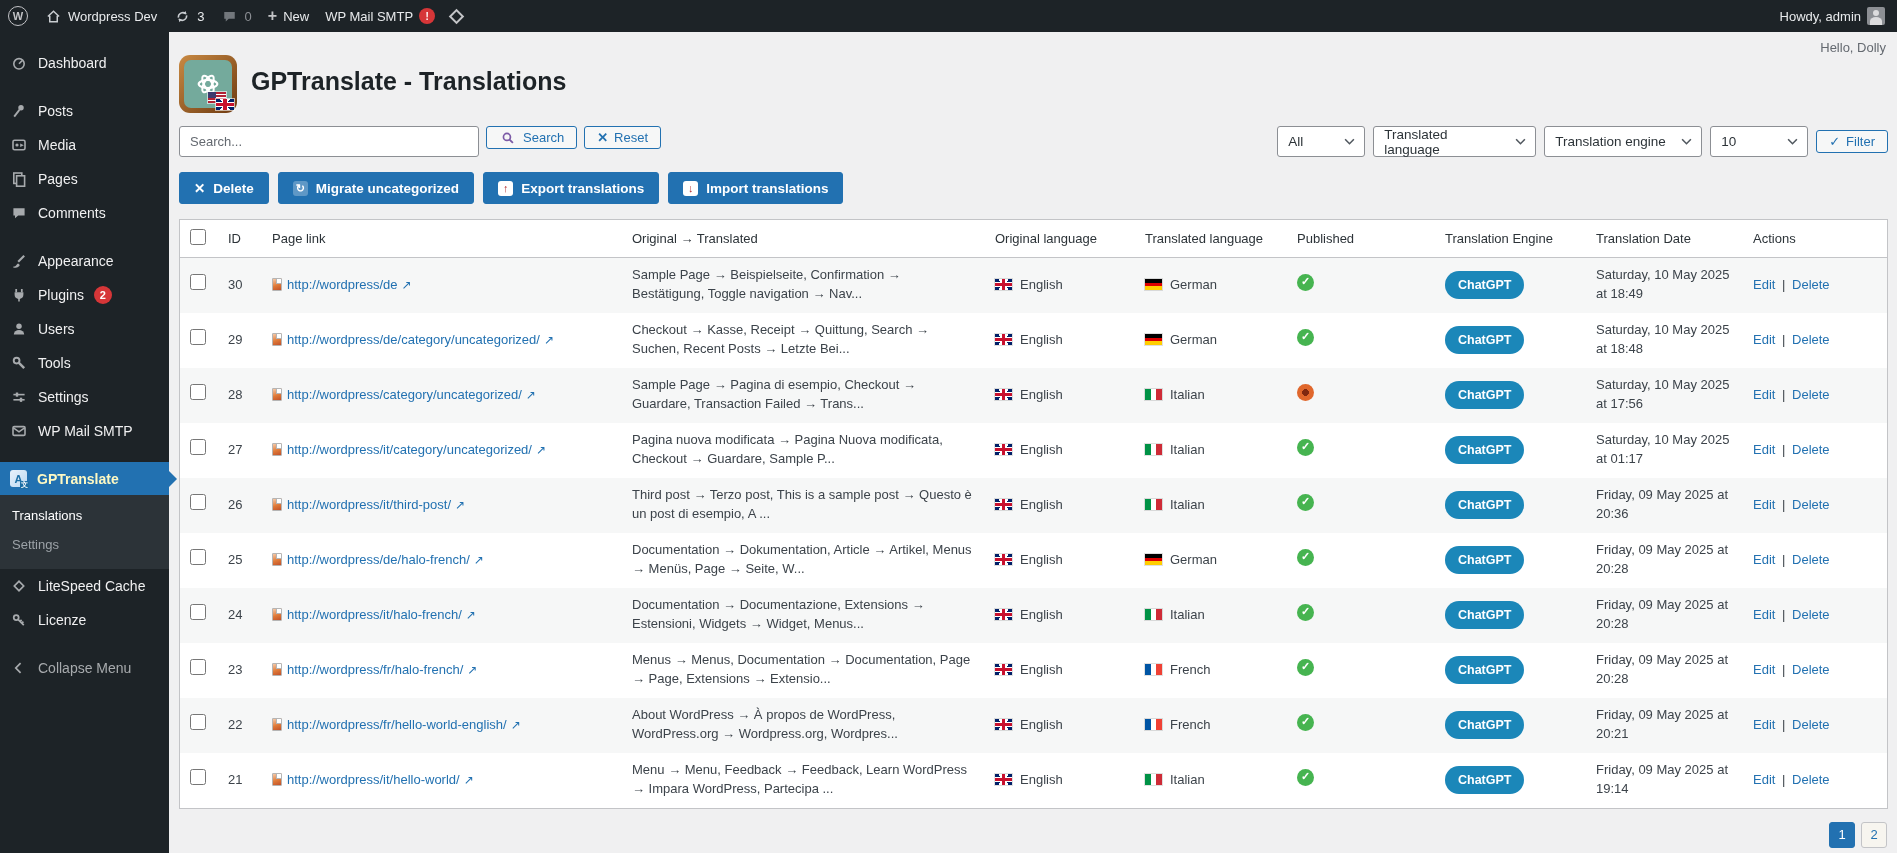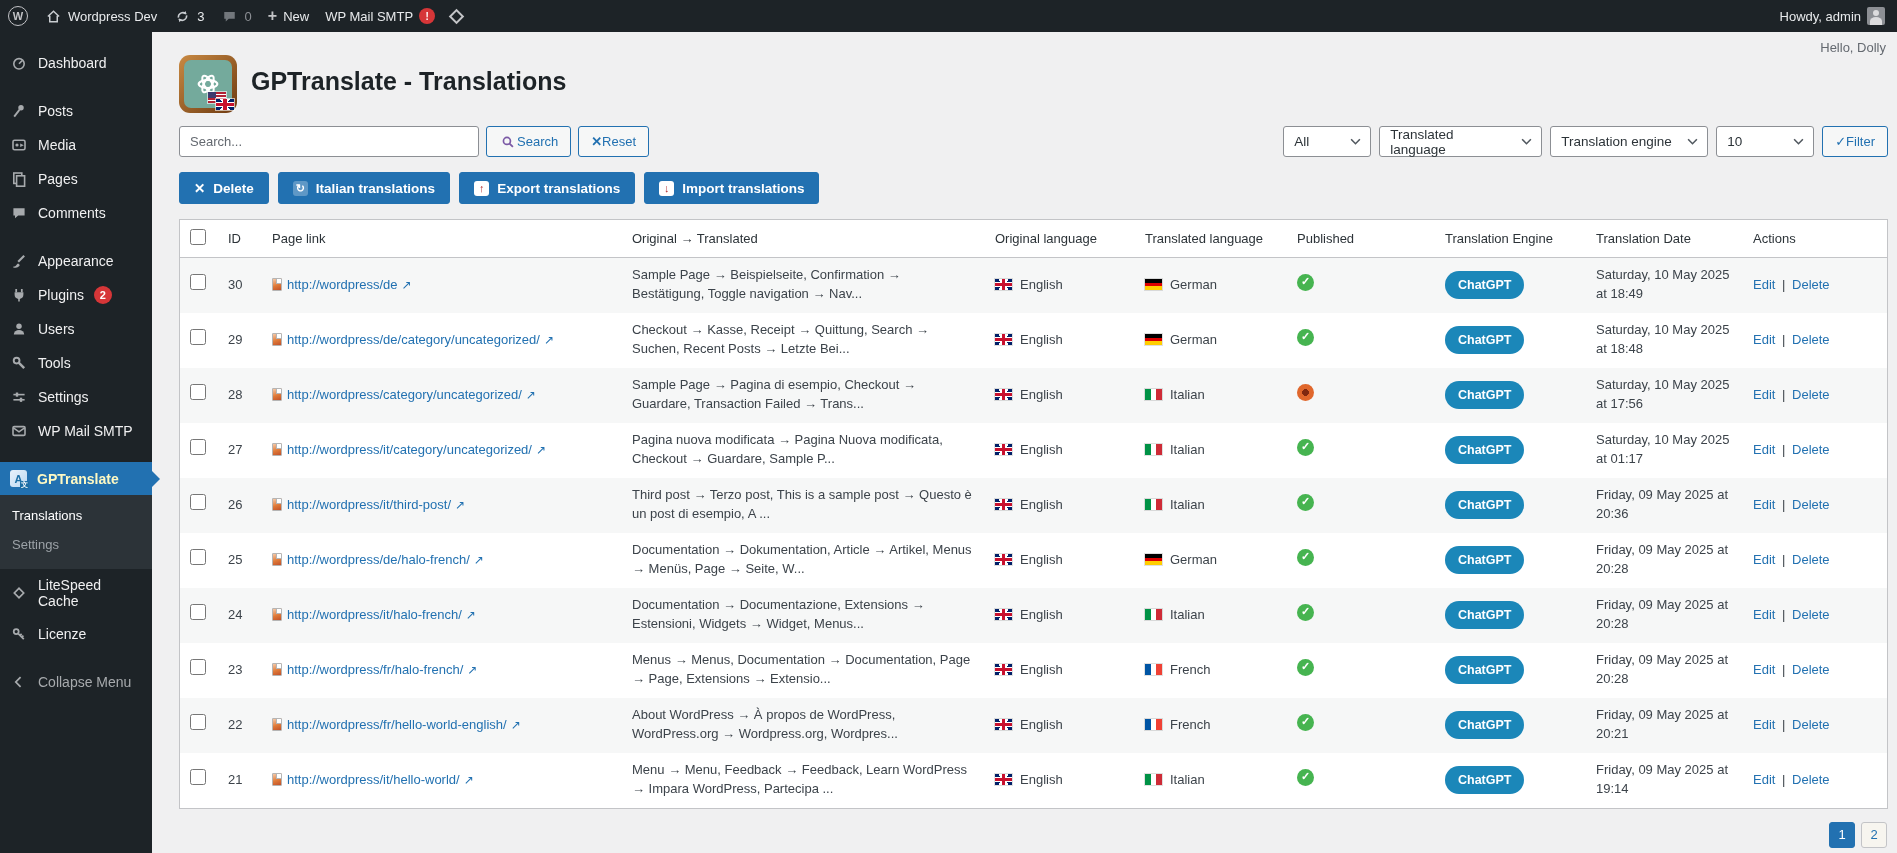--- a/index.html
+++ b/index.html
@@ -18,21 +18,21 @@
   .ab-badge { min-width:16px; height:16px; border-radius:50%; background:#d63638; color:#fff;
     font-size:10px; font-weight:bold; display:flex; align-items:center; justify-content:center; padding:0 4px; }
   .ab-plus { font-size:16px; font-weight:bold; color:#c3c4c7; }
   .ab-diamond { width:11px; height:11px; border:2px solid #c3c4c7; transform:rotate(45deg); }
   .ab-right { display:flex; align-items:center; gap:8px; }
   .avatar { width:18px; height:18px; background:#8c8f94; border-radius:2px; position:relative; overflow:hidden; }
   .avatar::before { content:""; position:absolute; top:3px; left:6px; width:6px; height:6px; border-radius:50%; background:#dcdcde; }
   .avatar::after { content:""; position:absolute; top:10px; left:3px; width:12px; height:8px; border-radius:50% 50% 0 0; background:#dcdcde; }
 
   
-  .sidebar { position:absolute; top:32px; left:0; bottom:0; width:152px; background:#1d2327; color:#f0f0f1; font-size:14px; }
+  .sidebar { position:absolute; top:32px; left:0; bottom:0; width:169px; background:#1d2327; color:#f0f0f1; font-size:14px; }
   .sb-item { display:flex; align-items:center; gap:10px; padding:8px 10px; cursor:pointer; }
   .sb-label { color:#f0f0f1; }
   .micon { width:18px; height:18px; display:flex; align-items:center; justify-content:center; flex:0 0 18px; }
   .sb-sep { height:14px; }
   .sb-active { background:#2271b1; position:relative; }
   .sb-active .sb-label { color:#fef9c3; font-weight:bold; }
   .active-arrow { position:absolute; right:-8px; top:50%; margin-top:-8px; width:0; height:0;
     border-top:8px solid transparent; border-bottom:8px solid transparent; border-left:8px solid #2271b1; }
   .sb-badge { min-width:18px; height:18px; border-radius:50%; background:#d63638; color:#fff; font-size:11px;
     font-weight:bold; display:flex; align-items:center; justify-content:center; }
@@ -58,21 +58,21 @@
   .flag-us-mini::before { content:""; position:absolute; top:0; left:0; width:8px; height:6px; background:#3c3b6e; }
   .flag-uk-pos { bottom:0; right:0; }
   .page-title { font-size:25px; font-weight:600; color:#1d2327; padding-bottom:6px; }
 
   
   .toolbar { display:flex; justify-content:space-between; align-items:center; margin-top:13px; }
   .tb-left { display:flex; gap:7px; }
   .search-input { width:300px; height:31px; border:1px solid #8c8f94; border-radius:3px; padding:0 10px;
     font-size:13px; color:#2c3338; background:#fff; font-family:"Liberation Sans", sans-serif; }
   .search-input::placeholder { color:#646970; }
-  .btn-outline { display:inline-flex; align-items:center; height:31px; padding:0 12px;
+  .btn-outline { display:inline-flex; align-items:center; gap:6px; height:23px; padding:0 12px;
     background:#f6f7f7; border:1px solid #2271b1; border-radius:3px; color:#2271b1;
     font-size:13px; cursor:pointer; font-family:"Liberation Sans", sans-serif; }
   .tb-right { display:flex; gap:8px; align-items:center; }
   .wpselect { display:flex; align-items:center; justify-content:space-between; height:31px;
     border:1px solid #8c8f94; border-radius:3px; background:#fff; padding:0 9px 0 10px;
     font-size:13.5px; color:#2c3338; cursor:pointer; gap:10px; }
   .w-85 { width:88px;gap:12px; } .w-160 { width:163px; } .w-155 { width:158px; } .w-100 { width:98px; }
   .chev { width:11px; height:7px; flex:0 0 11px; }
 
   
@@ -395,21 +395,21 @@
     </div>
   </div>
 
   <div class="actions">
     <button class="btn-primary">
       <span>✕</span>
       <span>Delete</span>
     </button>
     <button class="btn-primary">
       <span class="chip chip-sync">↻</span>
-      <span>Italian translations</span>
+      <span>Migrate uncategorized</span>
     </button>
     <button class="btn-primary">
       <span class="chip chip-white">↑</span>
       <span>Export translations</span>
     </button>
     <button class="btn-primary">
       <span class="chip chip-white">↓</span>
       <span>Import translations</span>
     </button>
   </div>

